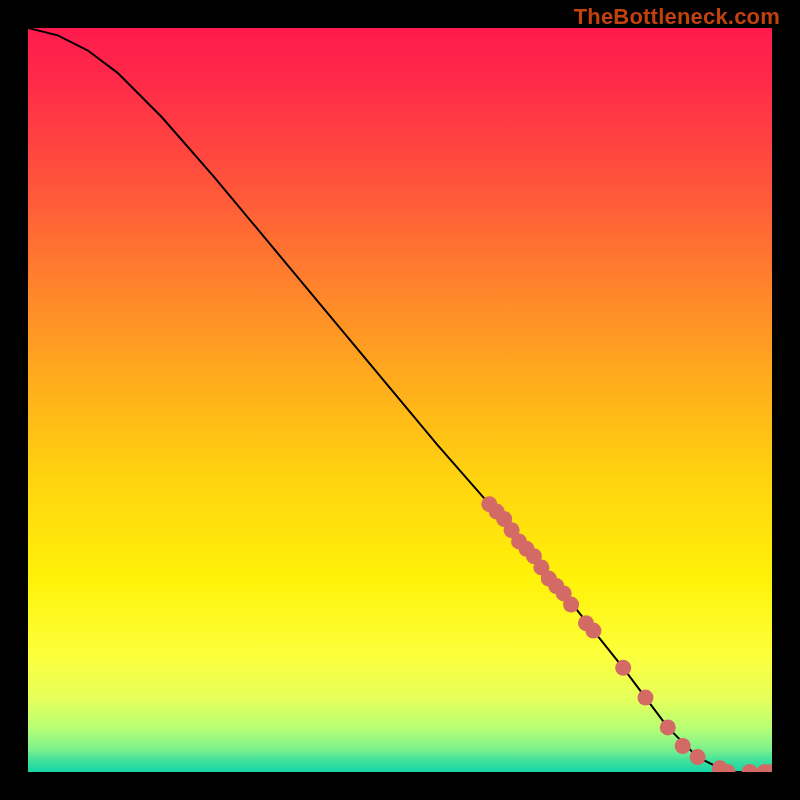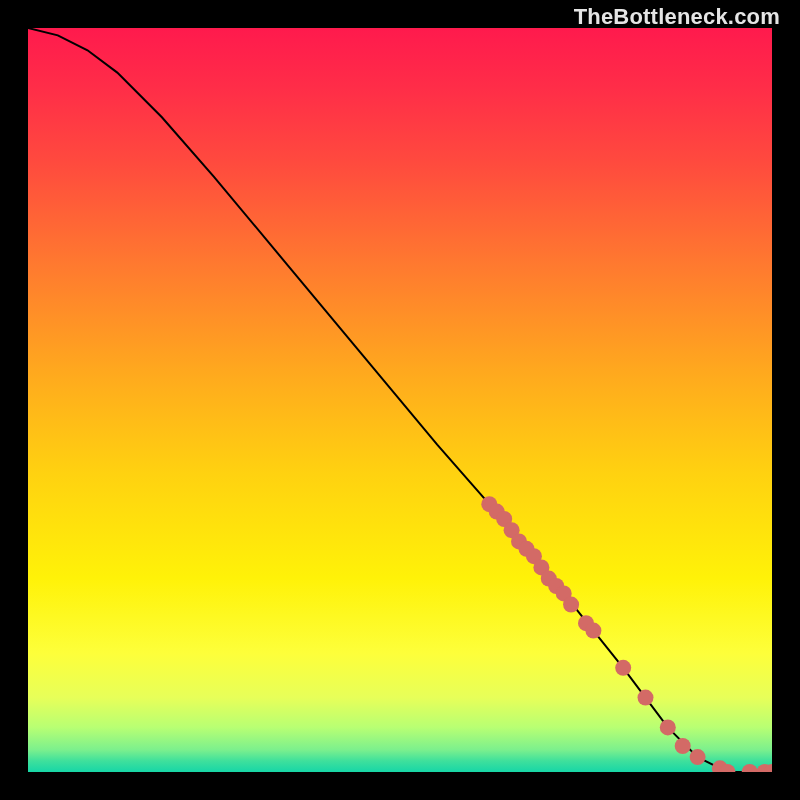--- a/index.html
+++ b/index.html
@@ -16,21 +16,21 @@
     width: 800px;
     height: 800px;
     background: #000000;
   }
   .watermark {
     position: absolute;
     top: 4px;
     right: 20px;
     font-size: 22px;
     font-weight: 600;
-    color: #e5e5e5;
+    color: #c2410c;
     letter-spacing: 0.2px;
     z-index: 10;
   }
   
   .plot {
     position: absolute;
     left: 28px;
     top: 28px;
     width: 744px;   
     height: 744px;

